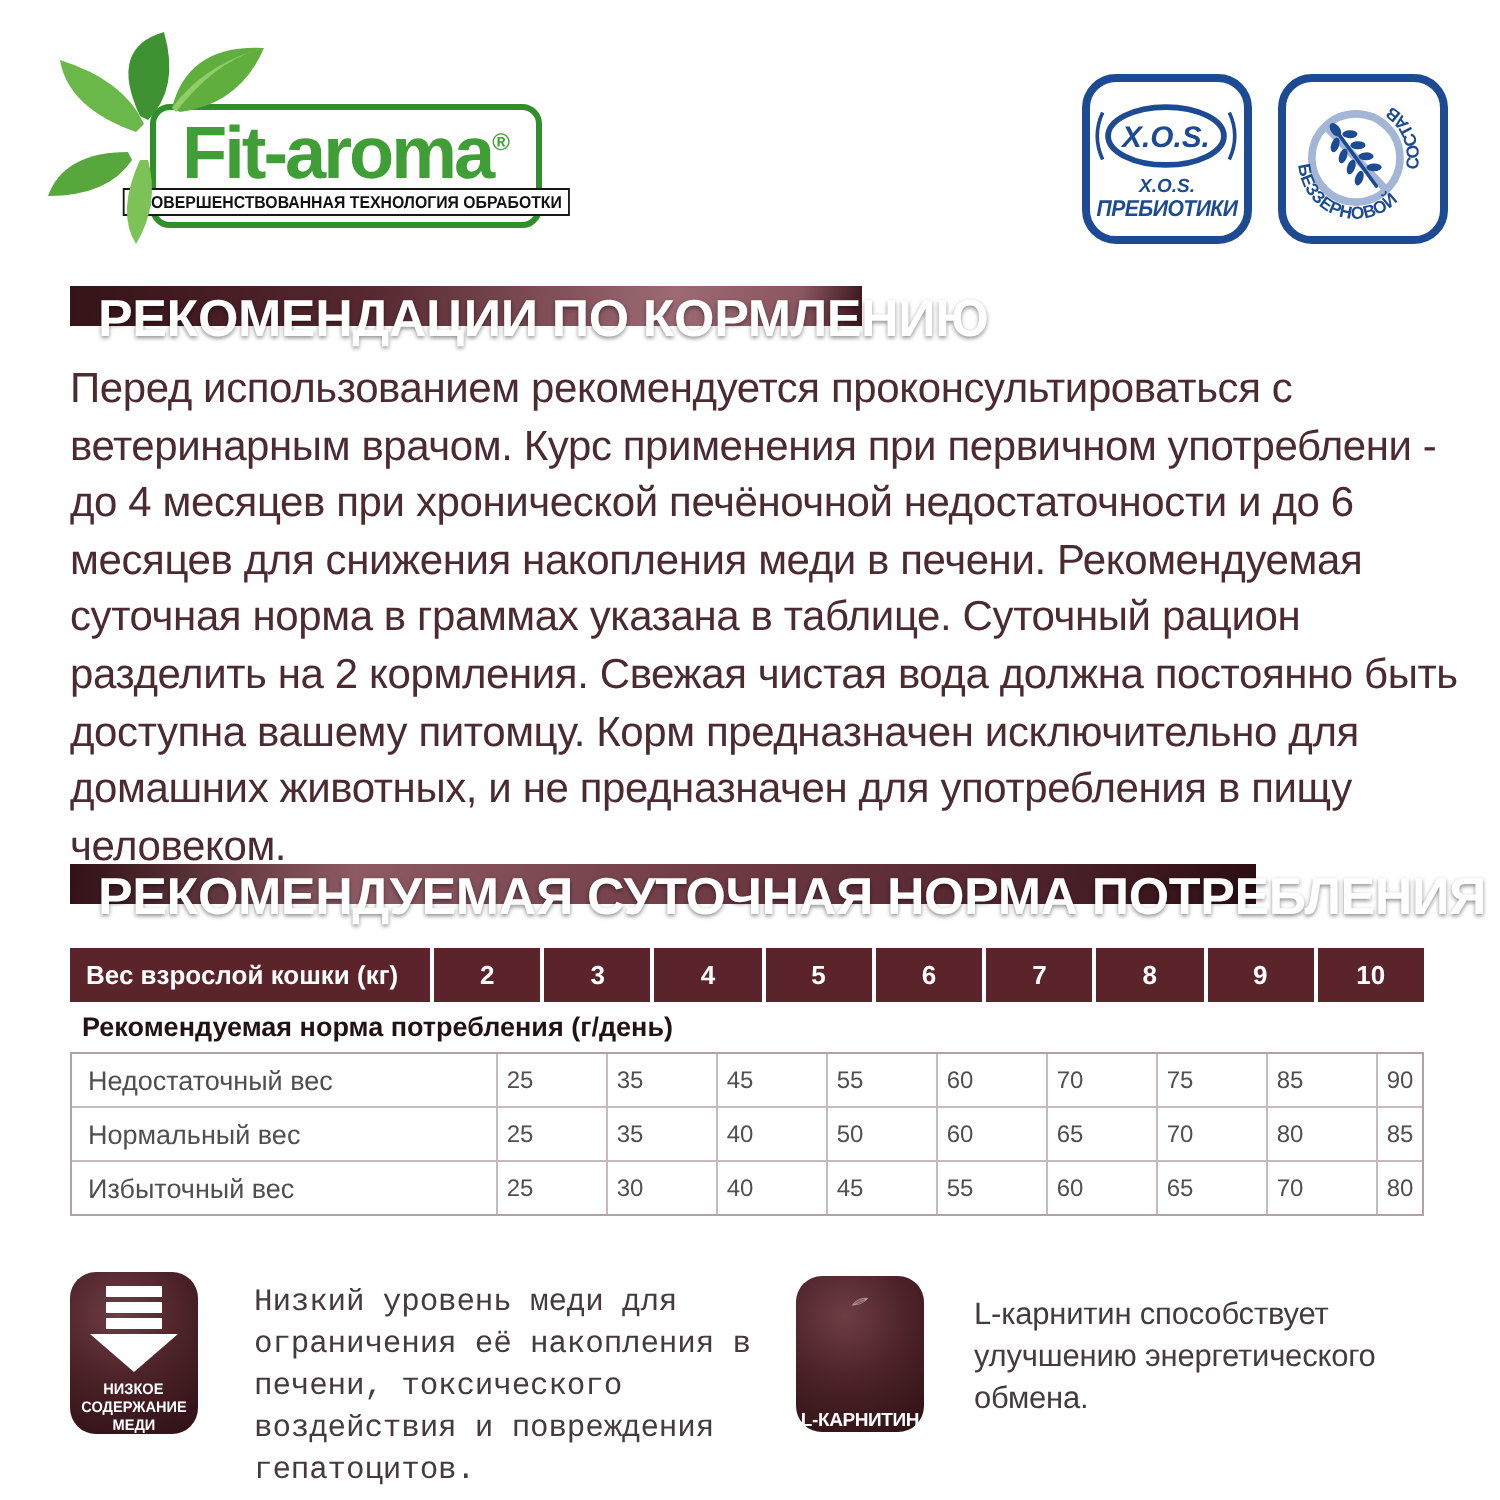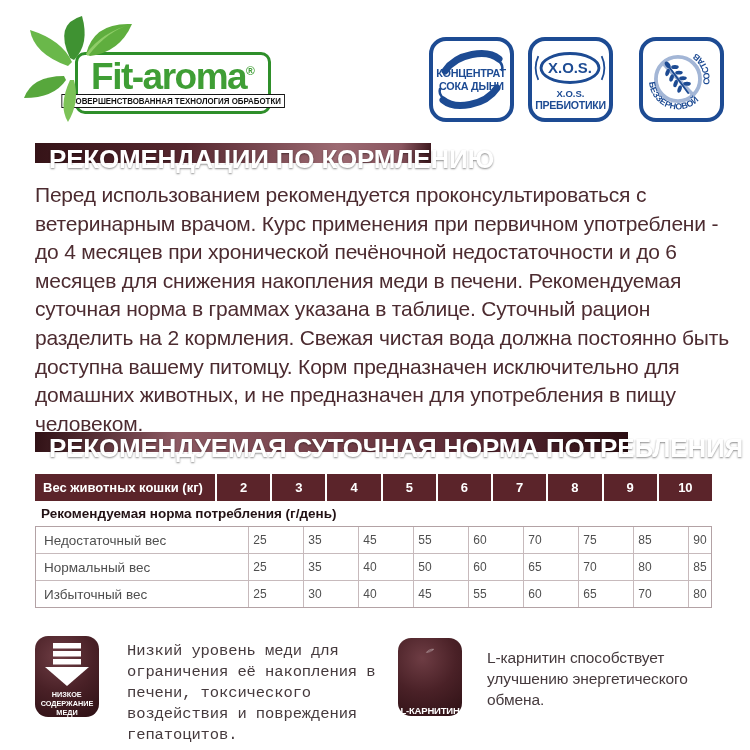--- a/index.html
+++ b/index.html
@@ -83,34 +83,22 @@
     <svg class="leaves" width="130" height="115" viewBox="0 0 130 115">
       <path d="M62,40 Q70,8 108,10 Q96,38 66,42 Z" fill="#5fae3e"></path>
       <path d="M62,40 Q78,18 108,10 Q84,16 64,42 Z" fill="#8fcd68"></path>
       <path d="M46,44 Q30,10 58,2 Q66,30 50,46 Z" fill="#3f9232"></path>
       <path d="M44,52 Q10,40 6,16 Q38,26 48,48 Z" fill="#6ab84a"></path>
       <path d="M40,62 Q8,62 0,84 Q30,84 42,66 Z" fill="#57a73c"></path>
       <path d="M46,66 Q34,92 44,108 Q56,88 50,66 Z" fill="#7cc257"></path>
     </svg>
   </div>
 
-  <div class="badge" style="left:429px;">
-    <svg class="b1-swoosh" width="76" height="76" viewBox="0 0 76 76">
-      <path d="M12,30 C24,12 54,8 66,18" fill="none" stroke="#1d4b93" stroke-width="7" stroke-linecap="round"></path>
-      <path d="M66,20 C69,23 70,26 69,29" fill="none" stroke="#1d4b93" stroke-width="2.5" stroke-linecap="round"></path>
-      <path d="M64,47 C52,65 22,69 10,59" fill="none" stroke="#1d4b93" stroke-width="7" stroke-linecap="round"></path>
-      <path d="M10,57 C7,54 6,51 7,48" fill="none" stroke="#1d4b93" stroke-width="2.5" stroke-linecap="round"></path>
-    </svg>
-    <div class="badge-inner">
-      <div class="b1-line">КОНЦЕНТРАТ</div>
-      <div class="b1-line">СОКА ДЫНИ</div>
-    </div>
-  </div>
-
-  <div class="badge" style="left:528px;">
+
+  <div class="badge" style="left:541px;font-style:italic;">
     <svg width="76" height="50" viewBox="0 0 84 50" style="position:absolute;left:0;top:2px;">
       <ellipse cx="42" cy="25" rx="32" ry="16" fill="none" stroke="#1d4b93" stroke-width="3.2"></ellipse>
       <path d="M7,12 Q1,25 7,38" fill="none" stroke="#1d4b93" stroke-width="2"></path>
       <path d="M77,12 Q83,25 77,38" fill="none" stroke="#1d4b93" stroke-width="2"></path>
       <text x="42" y="31" text-anchor="middle" font-size="16.5" font-weight="bold" fill="#1d4b93" font-family="Liberation Sans, sans-serif">X.O.S.</text>
     </svg>
     <div class="b2-lines">
       <div class="b2-small">X.O.S.</div>
       <div class="b2-big">ПРЕБИОТИКИ</div>
     </div>
@@ -145,21 +133,21 @@
     </svg>
   </div>
 
   <div class="bar bar1">РЕКОМЕНДАЦИИ ПО КОРМЛЕНИЮ</div>
   <div class="body-text">Перед использованием рекомендуется проконсультироваться с ветеринарным врачом. Курс применения при первичном употреблени - до 4 месяцев при хронической печёночной недостаточности и до 6 месяцев для снижения накопления меди в печени. Рекомендуемая суточная норма в граммах указана в таблице. Суточный рацион разделить на 2 кормления. Свежая чистая вода должна постоянно быть доступна вашему питомцу. Корм предназначен исключительно для домашних животных, и не предназначен для употребления в пищу человеком.</div>
 
   <div class="bar bar2">РЕКОМЕНДУЕМАЯ СУТОЧНАЯ НОРМА ПОТРЕБЛЕНИЯ</div>
 
   <div class="tbl">
     <div class="thead">
-      <div class="c0">Вес животных кошки (кг)</div>
+      <div class="c0">Вес взрослой кошки (кг)</div>
       <div class="cw">2</div>
       <div class="cw">3</div>
       <div class="cw">4</div>
       <div class="cw">5</div>
       <div class="cw">6</div>
       <div class="cw">7</div>
       <div class="cw">8</div>
       <div class="cw">9</div>
       <div class="cw">10</div>
     </div>

